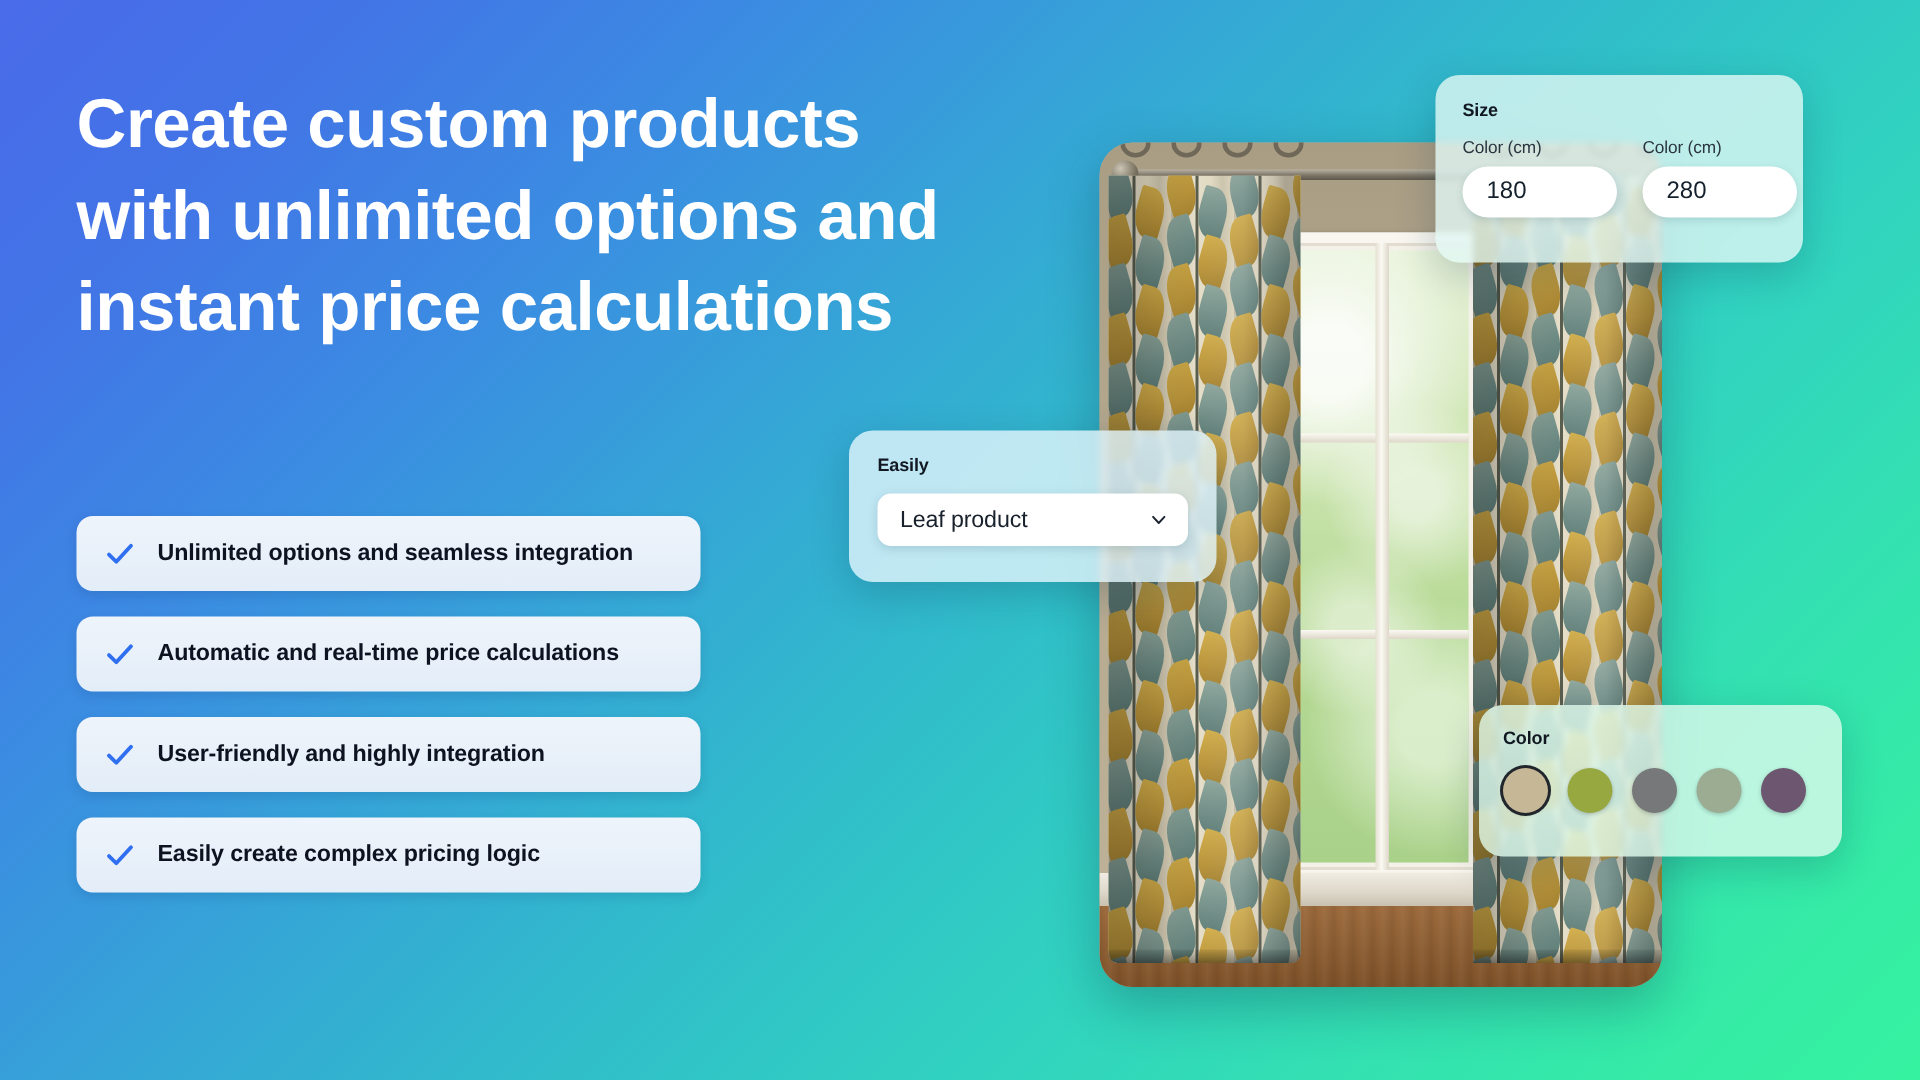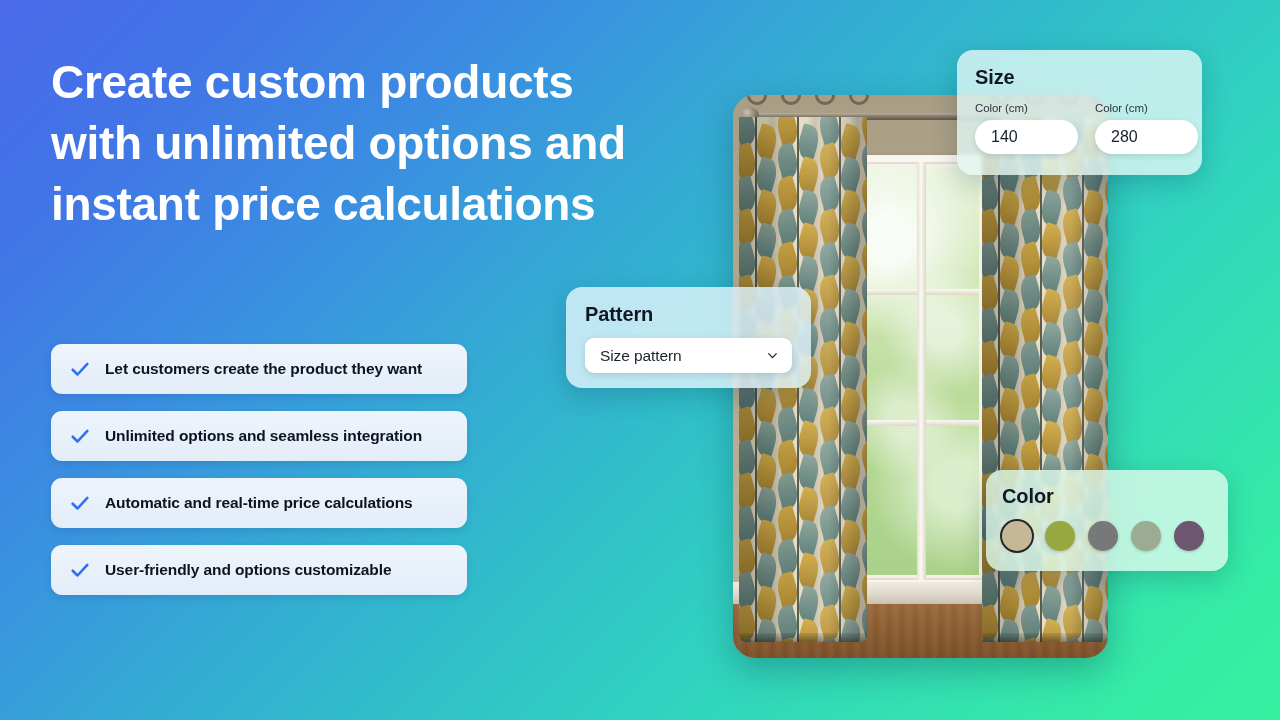--- a/index.html
+++ b/index.html
@@ -166,21 +166,21 @@
   
   .panel {
     position:absolute;
     border-radius:16px;
     box-shadow:0 8px 26px rgba(10,45,70,0.22);
     backdrop-filter:blur(2px);
   }
 
   .panel-title {
     color:#111822;
-    font-size:20px;
+    font-size:12px;
     font-weight:bold;
     letter-spacing:-0.1px;
   }
 
   
   .panel-size {
     left:957px; top:50px; width:245px; height:125px;
     background:rgba(225,248,244,0.80);
     padding:16px 18px 0 18px;
   }
@@ -230,48 +230,48 @@
 </style>
 </head>
 <body>
 
 <div class="left">
   <h1 class="headline">Create custom products with unlimited options and instant price calculations</h1>
 </div>
 
 <div class="features">
 
-  <div class="feature-card">
-    <svg class="check-icon" viewBox="0 0 24 24" fill="none">
-      <path d="M4 12.8 L9.3 18 L20 6.4" stroke="#2f6ff0" stroke-width="2.8" stroke-linecap="round" stroke-linejoin="round"></path>
-    </svg>
-    <span class="feature-label">Let customers create the product they want</span>
-  </div>
 
   <div class="feature-card">
     <svg class="check-icon" viewBox="0 0 24 24" fill="none">
       <path d="M4 12.8 L9.3 18 L20 6.4" stroke="#2f6ff0" stroke-width="2.8" stroke-linecap="round" stroke-linejoin="round"></path>
     </svg>
     <span class="feature-label">Unlimited options and seamless integration</span>
   </div>
 
   <div class="feature-card">
     <svg class="check-icon" viewBox="0 0 24 24" fill="none">
       <path d="M4 12.8 L9.3 18 L20 6.4" stroke="#2f6ff0" stroke-width="2.8" stroke-linecap="round" stroke-linejoin="round"></path>
     </svg>
     <span class="feature-label">Automatic and real-time price calculations</span>
   </div>
 
   <div class="feature-card">
     <svg class="check-icon" viewBox="0 0 24 24" fill="none">
       <path d="M4 12.8 L9.3 18 L20 6.4" stroke="#2f6ff0" stroke-width="2.8" stroke-linecap="round" stroke-linejoin="round"></path>
     </svg>
-    <span class="feature-label">User-friendly and options customizable</span>
-  </div>
-
+    <span class="feature-label">User-friendly and highly integration</span>
+  </div>
+
+  <div class="feature-card">
+    <svg class="check-icon" viewBox="0 0 24 24" fill="none">
+      <path d="M4 12.8 L9.3 18 L20 6.4" stroke="#2f6ff0" stroke-width="2.8" stroke-linecap="round" stroke-linejoin="round"></path>
+    </svg>
+    <span class="feature-label">Easily create complex pricing logic</span>
+  </div>
 
 </div>
 
 <div class="product-card">
   <div class="room">
     <div class="wall"></div>
 
     <div class="window-frame">
       <div class="glass">
         <div class="mullion-h mh1"></div>
@@ -566,33 +566,33 @@
         <div class="grommet" style="left: 358px;"></div>
       </div>
   </div>
 </div>
 
 <div class="panel panel-size">
   <div class="panel-title">Size</div>
   <div class="size-fields">
     <div class="field-group">
       <span class="field-label">Color (cm)</span>
-      <div class="field-box">140</div>
+      <div class="field-box">180</div>
     </div>
     <div class="field-group">
       <span class="field-label">Color (cm)</span>
       <div class="field-box">280</div>
     </div>
   </div>
 </div>
 
 <div class="panel panel-pattern">
-  <div class="panel-title">Pattern</div>
+  <div class="panel-title">Easily</div>
   <div class="select-box">
-    <span class="select-value">Size pattern</span>
+    <span class="select-value">Leaf product</span>
     <svg class="chevron" viewBox="0 0 24 24" fill="none">
       <path d="M5 8.5 L12 16 L19 8.5" stroke="#1b2430" stroke-width="2.4" stroke-linecap="round" stroke-linejoin="round"></path>
     </svg>
   </div>
 </div>
 
 <div class="panel panel-color">
   <div class="panel-title">Color</div>
   <div class="swatch-row">
     <div class="swatch selected" style="background: rgb(198, 184, 151);"></div>

